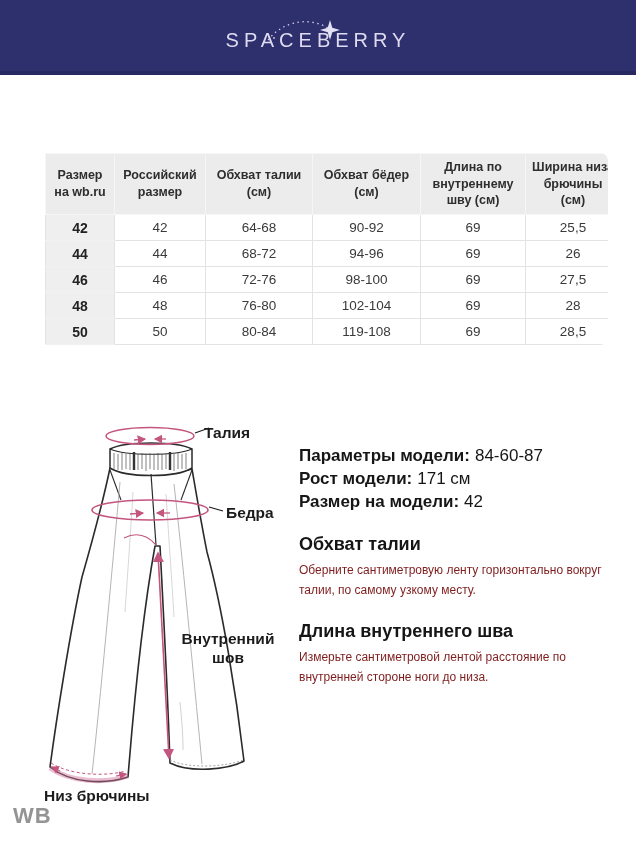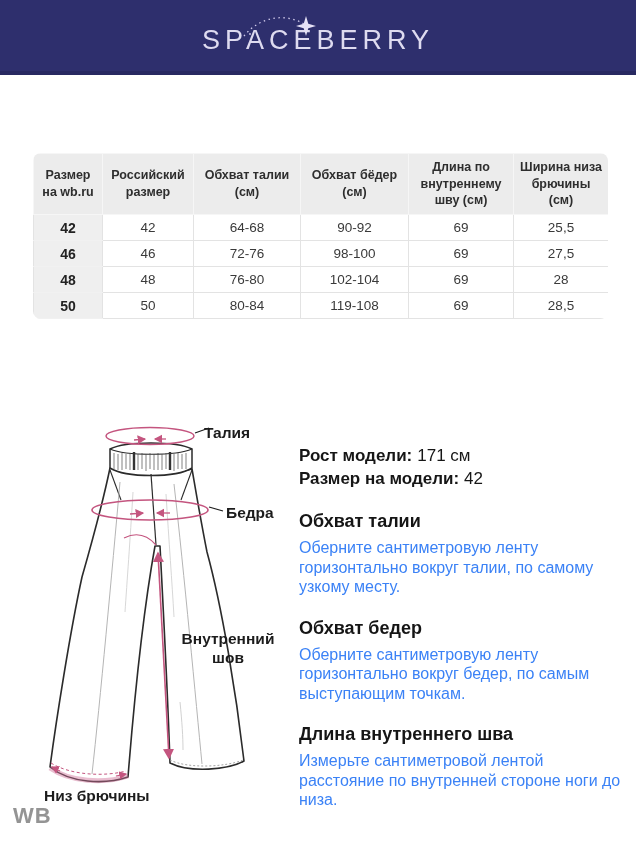--- a/index.html
+++ b/index.html
@@ -3,26 +3,26 @@
 <meta charset="utf-8">
 <style>
   html,body{margin:0;padding:0;}
   body{font-family:"Liberation Sans","DejaVu Sans",sans-serif;background:#fff;}
   .page{position:relative;width:636px;height:848px;background:#fff;overflow:hidden;}
 
   
   .banner{position:absolute;left:0;top:0;width:636px;height:71px;background:#2e2f6d;
           border-bottom:4px solid #282961;display:flex;align-items:center;justify-content:center;}
   .logo-wrap{position:relative;display:inline-block;margin-top:10px;}
-  .logo-text{color:#dedbf0;font-size:27px;font-weight:400;letter-spacing:5px;}
+  .logo-text{color:#dedbf0;font-size:20px;font-weight:400;letter-spacing:5px;}
   .comet{position:absolute;top:-17px;left:38px;width:84px;height:36px;}
 
   
   .table-wrap{position:absolute;left:33px;top:153px;width:575px;border-radius:8px;overflow:hidden;}
-  table{border-collapse:collapse;width:575px;table-layout:fixed;}
+  table{border-collapse:collapse;width:575px;table-layout:fixed;margin-left:12px;}
   th{background:#ececec;border:1px solid #f6f6f6;font-size:12.5px;font-weight:600;color:#2e2e2e;
      height:60px;text-align:center;vertical-align:middle;line-height:1.35;padding:0 4px;}
   td{border:1px solid #e3e3e3;font-size:13.5px;color:#3a3a3a;height:25px;text-align:center;
      vertical-align:middle;background:#fff;padding:0;}
   td.size-col{background:#efefef;font-weight:700;font-size:14px;color:#222;border-color:#f1f1f1 #e3e3e3;}
 
   
   .sketch{position:absolute;left:8px;top:412px;width:290px;height:400px;}
   .diagram-label{position:absolute;font-size:15.5px;font-weight:600;color:#1c1c1c;line-height:19px;text-align:center;}
   .lbl-waist{left:204px;top:423px;}
@@ -31,21 +31,21 @@
   .lbl-hem{left:44px;top:786px;}
   .watermark{position:absolute;left:13px;top:803px;font-size:22px;font-weight:700;color:#949494;letter-spacing:1px;}
 
   
   .info-col{position:absolute;left:299px;top:444px;width:326px;}
   .mi-row{font-size:17px;line-height:23px;color:#161616;}
   .mi-label{font-weight:700;margin-right:5px;}
   .section{margin-top:21px;}
   .section:first-of-type{margin-top:30px;}
   .section-title{font-size:18px;font-weight:700;color:#151515;margin:0 0 6px 0;}
-  .section-text{font-size:16px;line-height:19.5px;color:#3b82f6;margin:0;}
+  .section-text{font-size:12px;line-height:19.5px;color:#7f1d1d;margin:0;}
 </style>
 </head>
 <body>
 
 <div class="page">
 
   <div class="banner">
     <div class="logo-wrap">
       <svg class="comet" viewBox="0 0 84 36">
         <path d="M4,28 C20,8 46,5 64,16" fill="none" stroke="#cfc9ea" stroke-width="1.3" stroke-dasharray="1.5,3.5"></path>
@@ -79,20 +79,28 @@
       <tbody>
         <tr>
           <td class="size-col">42</td>
           <td>42</td>
           <td>64-68</td>
           <td>90-92</td>
           <td>69</td>
           <td>25,5</td>
         </tr>
         <tr>
+          <td class="size-col">44</td>
+          <td>44</td>
+          <td>68-72</td>
+          <td>94-96</td>
+          <td>69</td>
+          <td>26</td>
+        </tr>
+        <tr>
           <td class="size-col">46</td>
           <td>46</td>
           <td>72-76</td>
           <td>98-100</td>
           <td>69</td>
           <td>27,5</td>
         </tr>
         <tr>
           <td class="size-col">48</td>
           <td>48</td>
@@ -166,33 +174,32 @@
   </svg>
 
   <div class="diagram-label lbl-waist">Талия</div>
   <div class="diagram-label lbl-hips">Бедра</div>
   <div class="diagram-label lbl-inseam">Внутренний шов</div>
   <div class="diagram-label lbl-hem">Низ брючины</div>
   <div class="watermark">WB</div>
 
   <div class="info-col">
     <div class="mi-row">
+      <span class="mi-label">Параметры модели:</span><span>84-60-87</span>
+    </div>
+    <div class="mi-row">
       <span class="mi-label">Рост модели:</span><span>171 см</span>
     </div>
     <div class="mi-row">
       <span class="mi-label">Размер на модели:</span><span>42</span>
     </div>
 
     <div class="section">
       <p class="section-title">Обхват талии</p>
       <p class="section-text">Оберните сантиметровую ленту горизонтально вокруг талии, по самому узкому месту.</p>
     </div>
     <div class="section">
-      <p class="section-title">Обхват бедер</p>
-      <p class="section-text">Оберните сантиметровую ленту горизонтально вокруг бедер, по самым выступающим точкам.</p>
-    </div>
-    <div class="section">
       <p class="section-title">Длина внутреннего шва</p>
       <p class="section-text">Измерьте сантиметровой лентой расстояние по внутренней стороне ноги до низа.</p>
     </div>
   </div>
 
 </div>
 
 </body></html>

